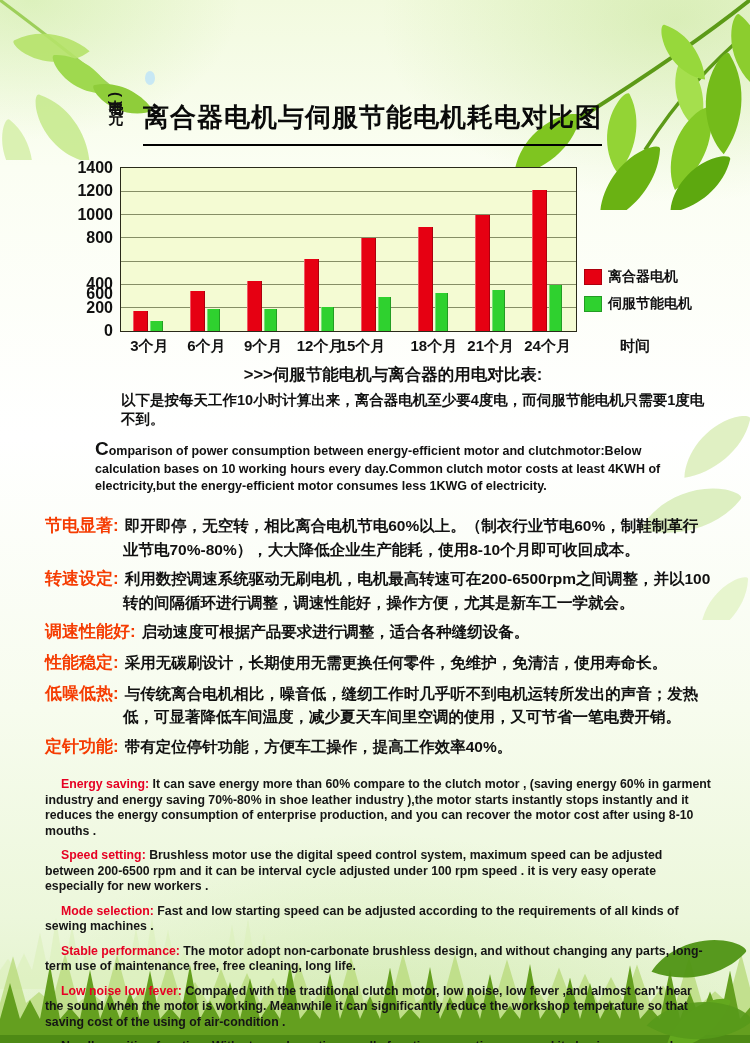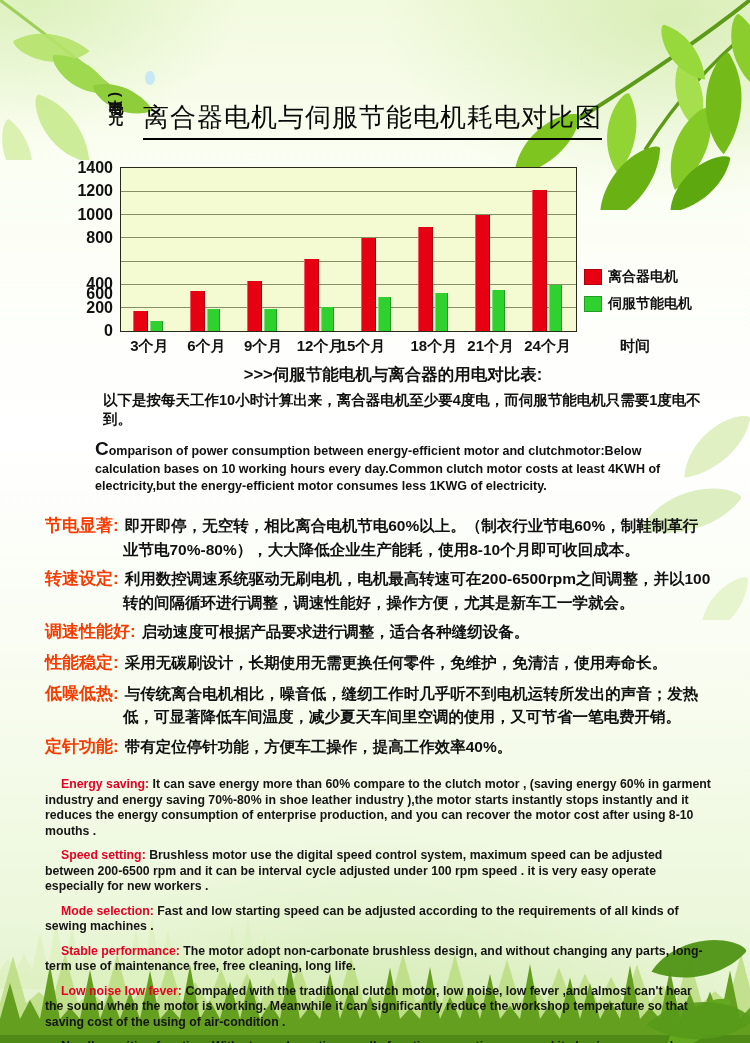--- a/index.html
+++ b/index.html
@@ -17,22 +17,22 @@
   .leaves-tr{right:0;top:0;z-index:2;}
   .leaves-rm{right:0;top:380px;z-index:1;}
   .leaves-br{right:0;bottom:0;z-index:2;}
   .grass{left:0;bottom:0;z-index:1;}
   .grass-faint{left:0;bottom:54px;z-index:1;}
 
   
   .chart-layer{position:absolute;left:0;top:0;width:750px;height:370px;z-index:3;}
   .chart-title{
     position:absolute;left:143px;top:100px;
-    font-size:26px;font-weight:normal;letter-spacing:1px;color:#0a0a0a;
-    border-bottom:2px solid #000;padding-bottom:3px;white-space:nowrap;
+    font-size:26px;font-weight:bold;letter-spacing:1px;color:#0a0a0a;
+    border-bottom:2px solid #000;padding-bottom:9px;white-space:nowrap;
   }
   .y-label{
     position:absolute;left:106px;top:88px;
     writing-mode:vertical-rl;text-orientation:mixed;
     font-size:15px;font-weight:bold;letter-spacing:2px;
   }
   .plot{
     position:absolute;left:120px;top:167px;width:455px;height:163px;
     border:1px solid #2a2a1a;overflow:visible;
   }
@@ -42,21 +42,21 @@
   .xtick{position:absolute;top:169px;width:68px;text-align:center;font-size:15px;font-weight:bold;white-space:nowrap;}
   .legend{position:absolute;left:584px;top:268px;}
   .legend-row{display:flex;align-items:center;margin-bottom:9px;}
   .swatch{width:16px;height:14px;margin-right:6px;border:1px solid rgba(0,0,0,.25);}
   .legend-label{font-size:14px;font-weight:bold;white-space:nowrap;text-shadow:0 0 3px #fff;}
   .x-axis-name{position:absolute;left:600px;top:337px;font-size:15px;font-weight:bold;margin-left:20px;}
 
   
   .content{position:absolute;left:45px;top:364px;width:666px;z-index:3;}
   .intro-heading{font-size:16.5px;font-weight:bold;margin:0 0 5px 30px;text-align:center;}
-  .intro-cn{font-size:14.5px;font-weight:700;margin:0 0 0 58px;}
+  .intro-cn{font-size:14.5px;font-weight:700;margin:0 0 0 76px;}
   .intro-en{font-size:12.5px;font-weight:600;line-height:1.32;margin:7px 0 0 50px;width:614px;}
   .dropcap{font-size:19px;font-weight:bold;}
   .cn-features{margin-top:20px;}
   .cn-row{font-size:15.5px;font-weight:700;line-height:1.45;margin-bottom:6px;
           padding-left:78px;text-indent:-78px;}
   .cn-label{font-size:17px;font-weight:bold;color:var(--label-red,#f53c02);margin-right:6px;}
   .en-features{margin-top:18px;}
   .en-row{font-size:12.3px;font-weight:700;line-height:1.26;margin-bottom:9px;color:#151515;}
   .en-label{color:var(--english-label-red,#e60023);font-weight:bold;margin-left:16px;}
   .en-row.label-black .en-label{color:#111;}

